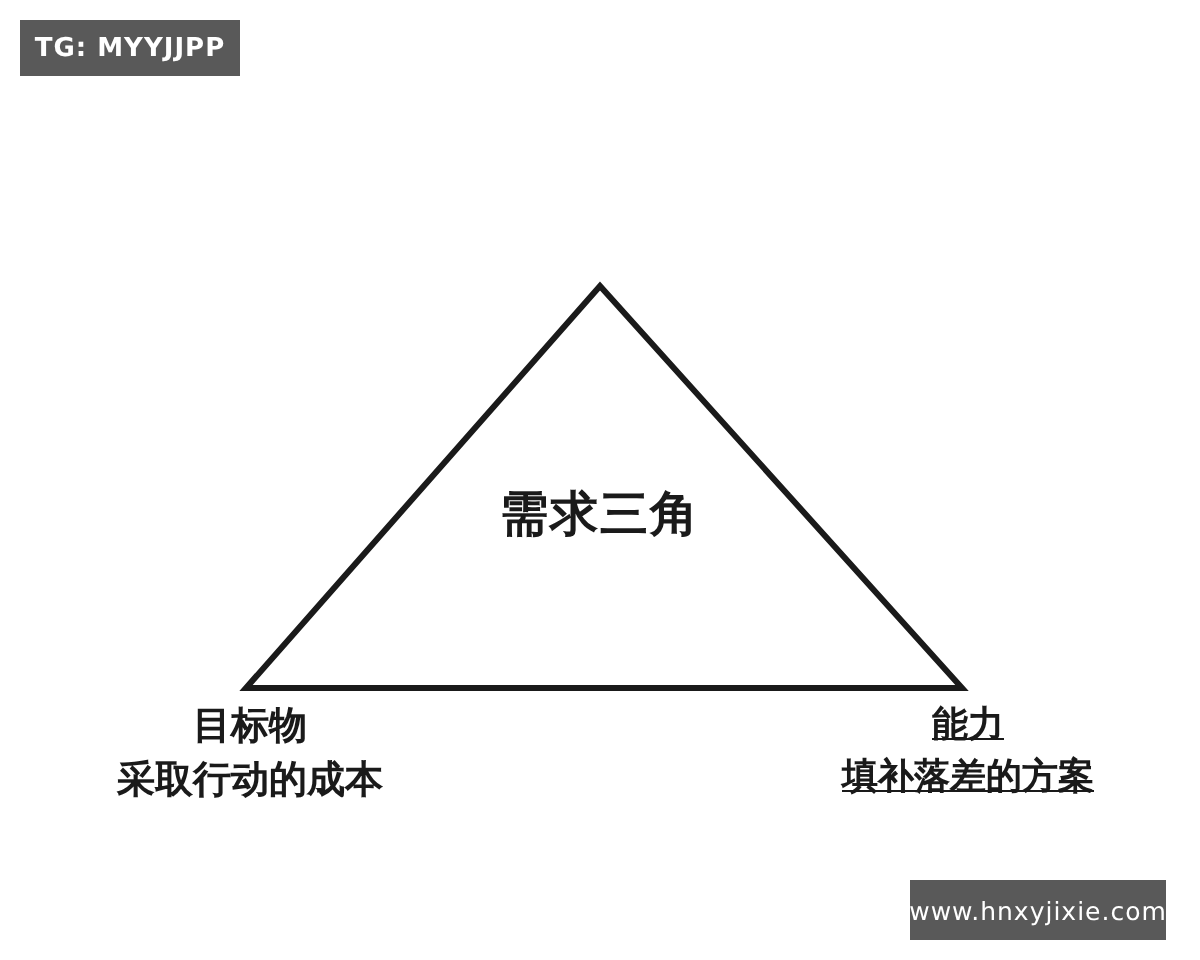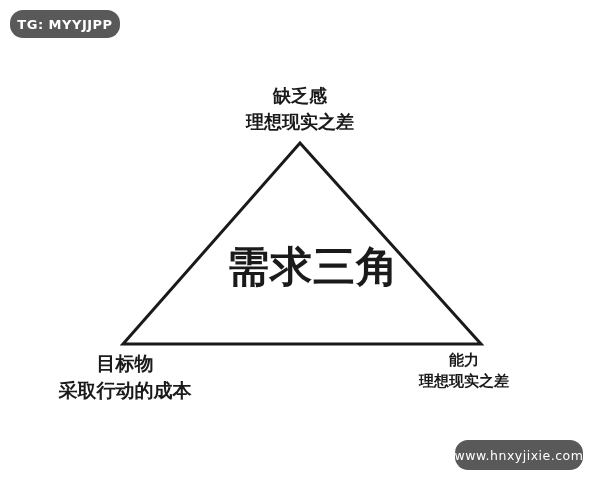--- a/index.html
+++ b/index.html
@@ -24,21 +24,20 @@
   .badge {
     position: absolute;
     background: #595959;
     color: #ffffff;
     font-family: "DejaVu Sans", "Liberation Sans", sans-serif;
     display: flex;
     align-items: center;
     justify-content: center;
     letter-spacing: 0.5px;
     white-space: nowrap;
-    border-radius: 13px;
   }
   #tg-badge {
     left: 10px;
     top: 10px;
     width: 110px;
     height: 28px;
     font-size: 13px;
     font-weight: bold;
   }
   #watermark-badge {
@@ -73,64 +72,61 @@
     display: block;
   }
 
   #apex-label {
     left: 150px;
     top: 83px;
     width: 300px;
     font-size: 18px;
   }
   #center-label {
-    left: 163px;
+    left: 150px;
     top: 244px;
     width: 300px;
-    font-size: 42px;
+    font-size: 24px;
     font-weight: bold;
     letter-spacing: 1px;
     line-height: 1.1;
   }
   #left-label {
     left: 25px;
     top: 350px;
     width: 200px;
     font-size: 19px;
   }
   #right-label {
-    left: 364px;
+    left: 384px;
     top: 350px;
     width: 200px;
-    font-size: 15px;
+    font-size: 18px;
+    text-decoration: underline;
   }
 </style>
 </head>
 <body>
 
 <div id="canvas">
 
   <div id="tg-badge" class="badge">TG: MYYJJPP</div>
 
   <svg id="triangle-svg" viewBox="0 0 600 480">
     <polygon points="300,143 481,344 123,344" fill="none" stroke="#1a1a1a" stroke-width="3" stroke-linejoin="miter"></polygon>
   </svg>
 
-  <div id="apex-label" class="label">
-    <span class="line">缺乏感</span>
-    <span class="line">理想现实之差</span>
-  </div>
 
   <div id="center-label" class="label">需求三角</div>
 
   <div id="left-label" class="label">
     <span class="line">目标物</span>
     <span class="line">采取行动的成本</span>
   </div>
 
   <div id="right-label" class="label">
     <span class="line">能力</span>
-    <span class="line">理想现实之差</span>
+    <span class="line">填补落差的方案</span>
   </div>
 
   <div id="watermark-badge" class="badge">www.hnxyjixie.com</div>
 
 </div>
 
 </body></html>

